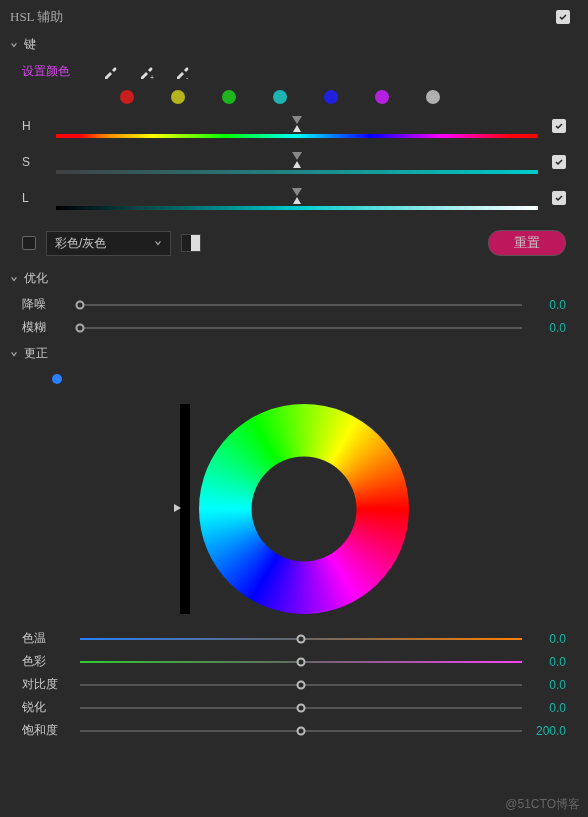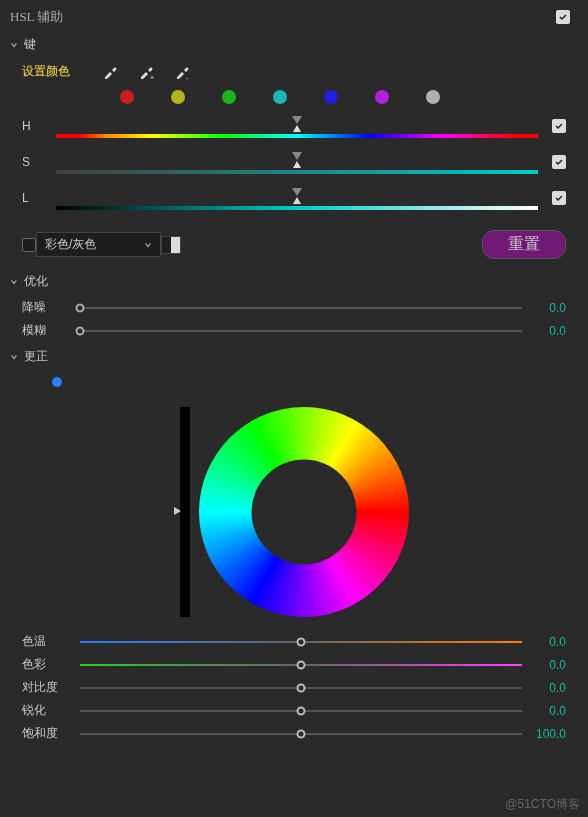--- a/index.html
+++ b/index.html
@@ -42,21 +42,21 @@
       cursor: pointer;
       color: #c8c8c8;
     }
     .section-header .chev { margin-right: 6px; display: inline-flex; }
     .section-header .chev svg { width: 8px; height: 8px; }
     .row {
       display: flex;
       align-items: center;
       padding: 4px 22px;
     }
-    .row-label { min-width: 50px; font-size: 12px; color: #fde047; }
+    .row-label { min-width: 50px; font-size: 12px; color: #d946ef; }
     .eyedroppers {
       display: flex;
       gap: 20px;
       margin-left: 30px;
     }
     .eyedrop { display: inline-flex; cursor: pointer; }
     .eyedrop svg { width: 16px; height: 16px; }
     .swatches {
       display: flex;
       gap: 37px;
@@ -108,21 +108,21 @@
     .ck { width: 14px; }
     .hue-bar {
       background: linear-gradient(90deg, red 0%, red 5%, #ff8000 10%, yellow 20%, lime 35%, cyan 50%, blue 65%, magenta 80%, red 95%, red 100%);
     }
     .s-bar { background: linear-gradient(90deg, #404040, #00cccc); }
     .l-bar { background: linear-gradient(90deg, #000, #00cccc 50%, #fff 100%); }
     .dropdown-row {
       display: flex;
       align-items: center;
       padding: 8px 22px;
-      gap: 0;
+      gap: 10px;
     }
     .select-box {
       background: #1e1e1e;
       border: 1px solid #444;
       color: #c8c8c8;
       padding: 3px 8px;
       width: 125px;
       display: flex;
       justify-content: space-between;
       align-items: center;
@@ -134,26 +134,26 @@
       width: 20px; height: 18px;
       background: #1e1e1e;
       border: 1px solid #444;
       display: flex;
       cursor: pointer;
     }
     .mask-toggle .half { flex: 1; }
     .mask-toggle .white { background: #ddd; }
     .reset-btn {
       margin-left: auto;
-      background: #701a75;
+      background: #be185d;
       border: 1px solid #555;
       border-radius: 12px;
       padding: 3px 25px;
       color: #c8c8c8;
-      font-size: 16px;
+      font-size: 13px;
       cursor: pointer;
     }
     .plain-slider {
       flex: 1;
       height: 16px;
       display: flex;
       align-items: center;
       position: relative;
     }
     .plain-slider .track {
@@ -472,16 +472,16 @@
       <div class="knob" style="left:50%"></div>
     </div>
   <span class="val">0.0</span>
 </div>
 
 <div class="gslider-row">
   <span class="rlabel">饱和度</span>
   <div class="grad-track neutral-grad">
       <div class="knob" style="left:50%"></div>
     </div>
-  <span class="val">100.0</span>
+  <span class="val">200.0</span>
 </div>
 
 <div class="watermark">@51CTO博客</div>
 
 </body></html>

